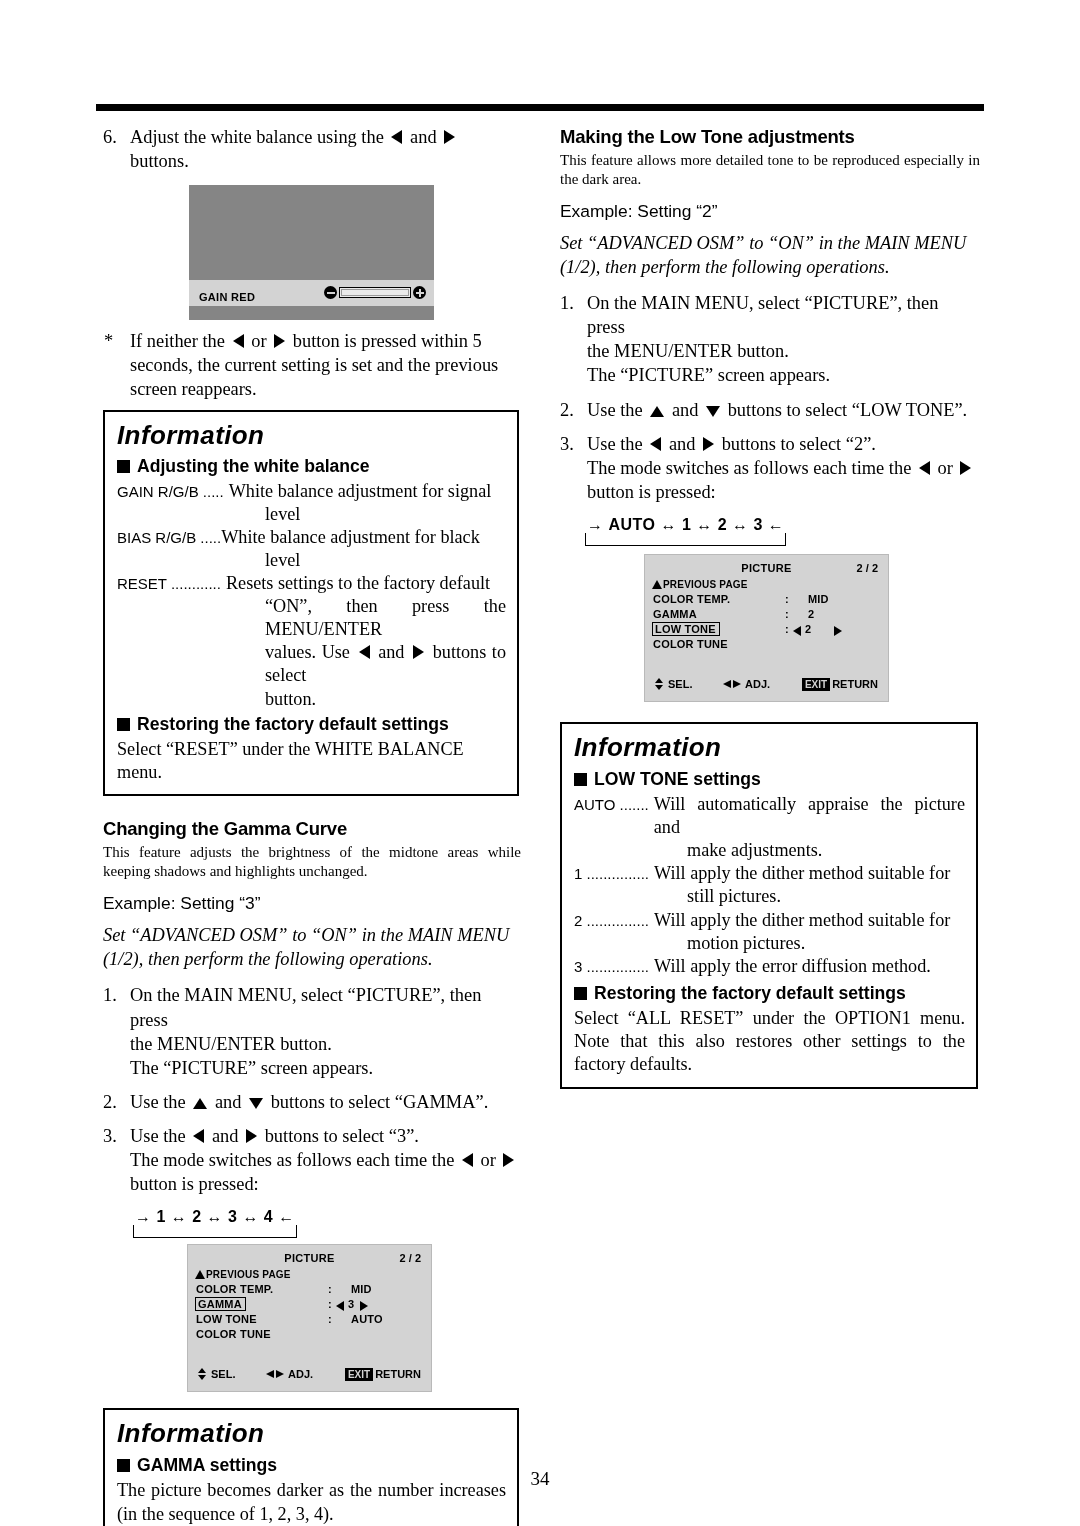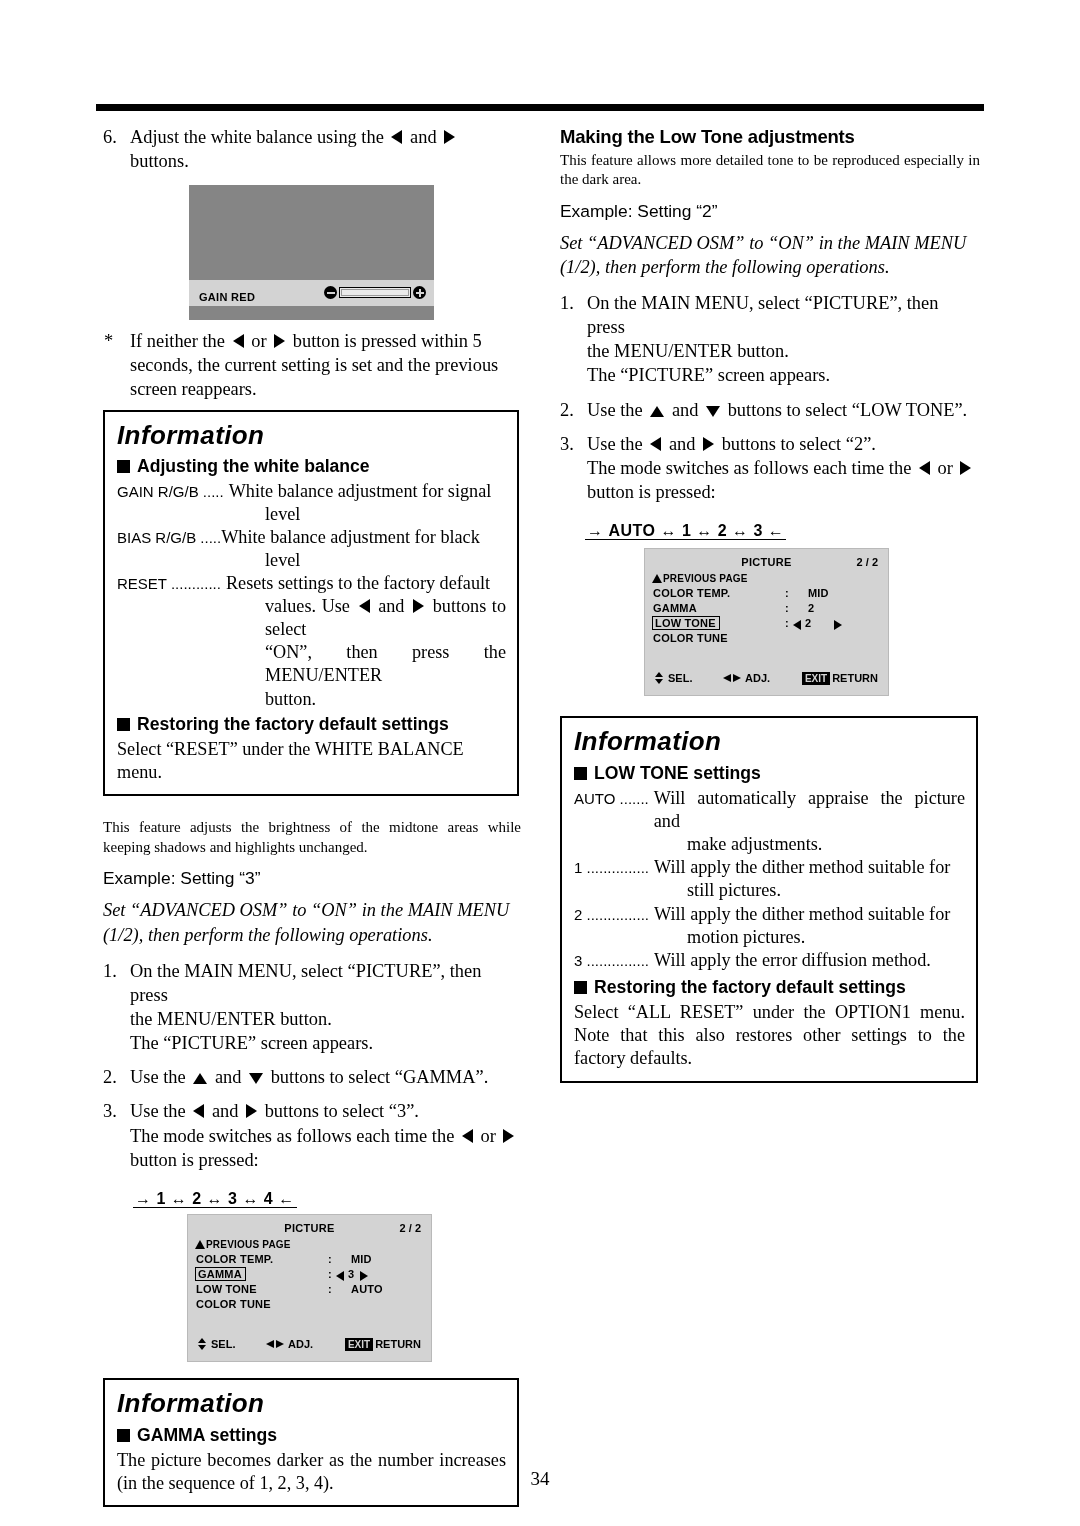--- a/index.html
+++ b/index.html
@@ -176,21 +176,22 @@
     font-family: "Liberation Serif", serif;
     font-size: 18.2px;
     line-height: 1.27;
     text-align: justify;
   }
 
   
   .seqwrap {
     position: relative;
     display: inline-block;
-    margin: 8px 0 0 30px;
+    margin: 2px 0 0 30px;
+    padding-bottom: 12px;
   }
   .seqtext {
     font-family: "Liberation Sans", sans-serif;
     font-weight: bold;
     font-size: 16px;
     white-space: nowrap;
     position: relative;
     z-index: 2;
     background: #fff;
     padding: 0 2px;
@@ -462,39 +463,40 @@
             </span>
         </div>
         <div class="defcont" style="margin-left:148px;">level</div>
 
         <div class="defrow">
           <span class="defterm">RESET ............</span>
           <span class="defdesc" style="margin-left:5px;">
               <span class="stretch">Resets settings to the factory default</span>
             </span>
         </div>
+        <div class="defcont" style="margin-left:148px;">“ON”, then press the MENU/ENTER</div>
         <div class="defcont" style="margin-left:148px;">
           <span>values. Use</span>
           <span class="sp"></span><span class="tri tri-l"></span><span class="sp"></span>
           <span>and</span>
           <span class="sp"></span><span class="tri tri-r"></span><span class="sp"></span>
           <span>buttons to select</span>
         </div>
-        <div class="defcont" style="margin-left:148px;">“ON”, then press the MENU/ENTER</div>
         <div class="defcont" style="margin-left:148px;">button.</div>
       </div>
 
       <div class="info-sub" style="margin-top:3px;">
         <span class="bullet-sq"></span>
         <span>Restoring the factory default settings</span>
       </div>
       <div class="info-body" style="text-align:left;">Select “RESET” under the WHITE BALANCE menu.</div>
     </div>
 
     <div style="margin-top:22px;">
+      <h2 class="h-sans">Changing the Gamma Curve</h2>
       <p class="body-serif">This feature adjusts the brightness of the midtone areas while keeping shadows and highlights unchanged.</p>
       <div class="example">Example: Setting “3”</div>
       <div class="ital">
         <span class="stretch" style="text-align:justify;">Set “ADVANCED OSM” to “ON” in the MAIN MENU</span>
         <span class="stretch">(1/2), then perform the following operations.</span>
       </div>
 
       <ol class="steps">
         <li>
           <span class="num">1.</span>

